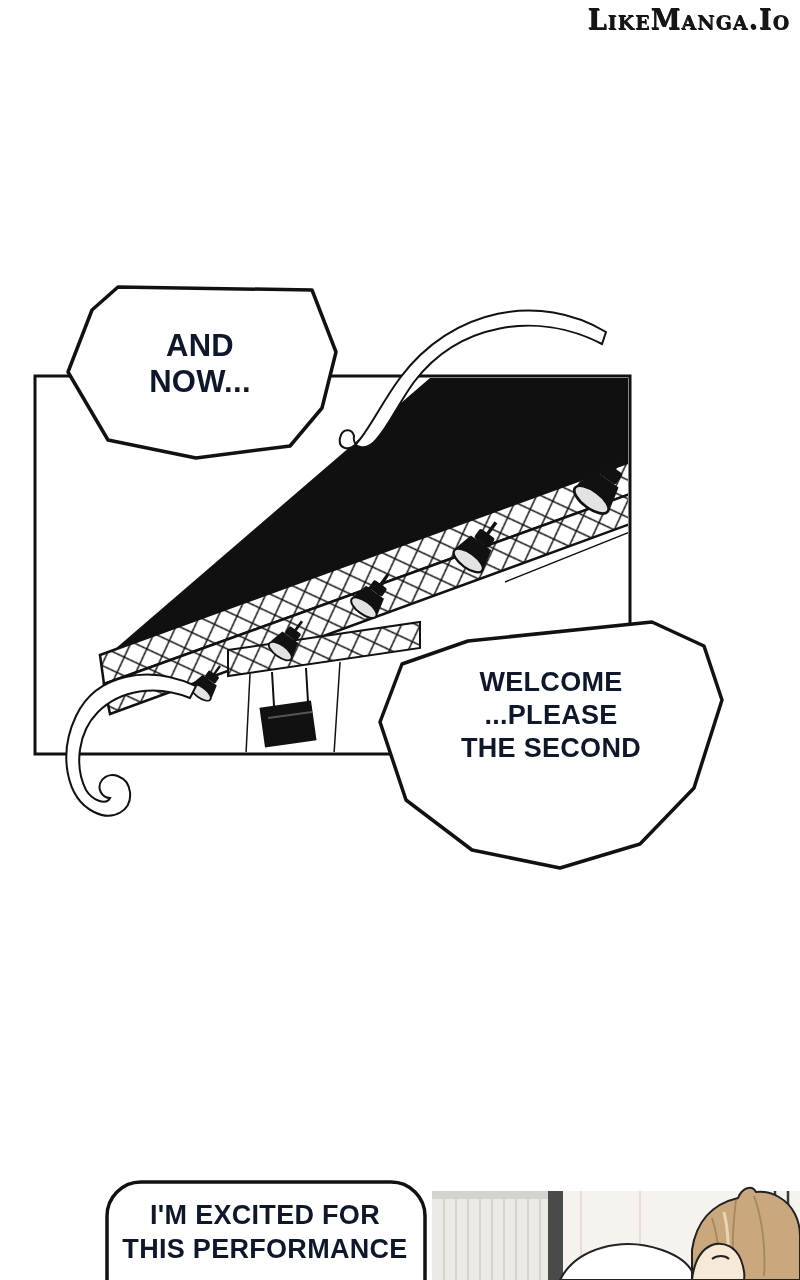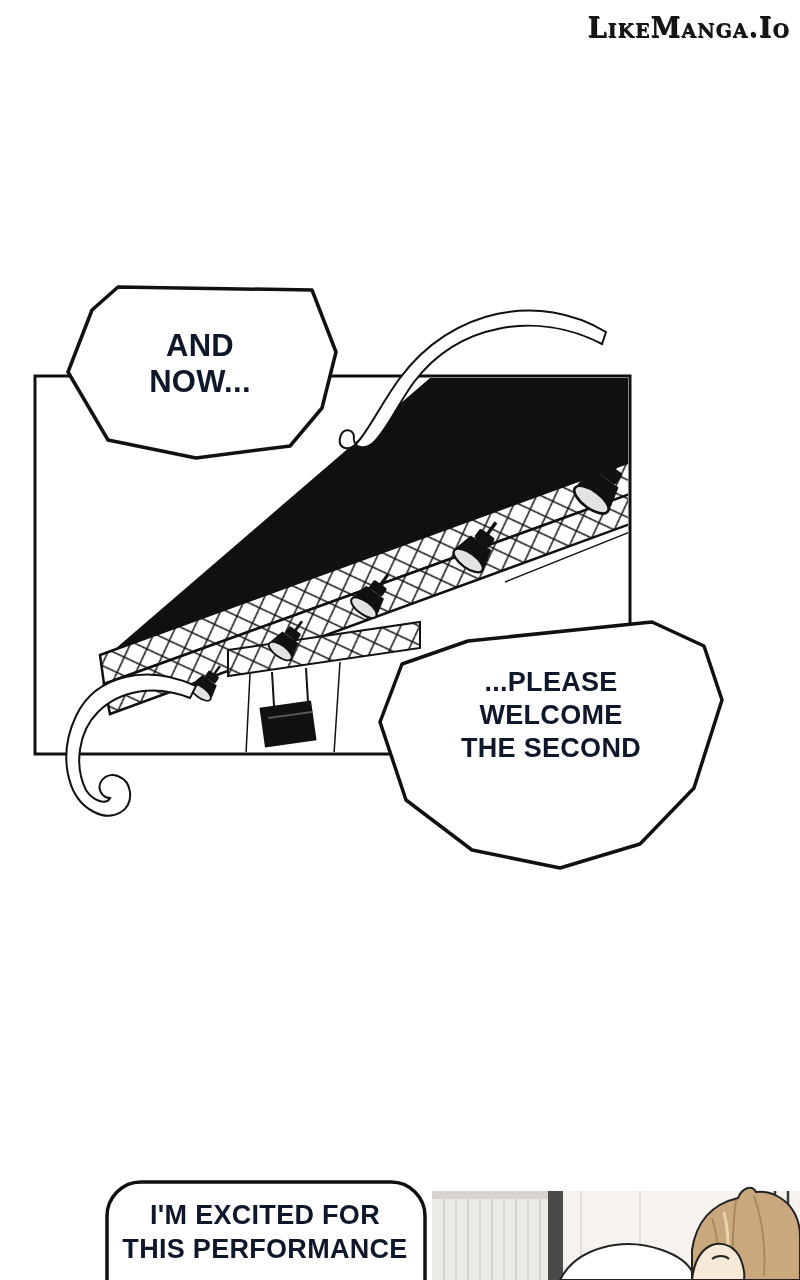--- a/index.html
+++ b/index.html
@@ -5,21 +5,20 @@
   html,body{margin:0;padding:0;}
   body{
     width:800px;height:1280px;overflow:hidden;position:relative;
     background:#ffffff;font-family:"Liberation Sans",sans-serif;
   }
   .watermark{
     position:absolute;top:4px;right:10px;
     font-family:"DejaVu Serif",serif;font-weight:700;font-size:27px;
     font-variant:small-caps;letter-spacing:1px;color:#151515;
     text-shadow:0.6px 0.6px 0 #151515;
-    margin-top:8px;
   }
   .art{position:absolute;left:0;top:0;}
   .bubble-text{
     position:absolute;text-align:center;color:#0f172a;
     font-weight:700;letter-spacing:0.3px;line-height:1.2;
   }
   .bt-now{left:85px;top:328px;width:230px;font-size:31px;line-height:36px;}
   .bt-welcome{left:420px;top:666px;width:262px;font-size:27px;line-height:33px;}
   .bt-excited{left:115px;top:1198px;width:300px;font-size:27px;line-height:34px;}
   .bubble-text div{white-space:nowrap;}
@@ -115,21 +114,21 @@
 </svg>
 
 <div class="watermark">LikeManga.Io</div>
 
 <div class="bubble-text bt-now">
   <div>AND</div>
   <div>NOW...</div>
 </div>
 
 <div class="bubble-text bt-welcome">
+  <div>WELCOME</div>
   <div>...PLEASE</div>
-  <div>WELCOME</div>
   <div>THE SECOND</div>
 </div>
 
 <div class="bubble-text bt-excited">
   <div>I'M EXCITED FOR</div>
   <div>THIS PERFORMANCE</div>
 </div>
 
 </body></html>

